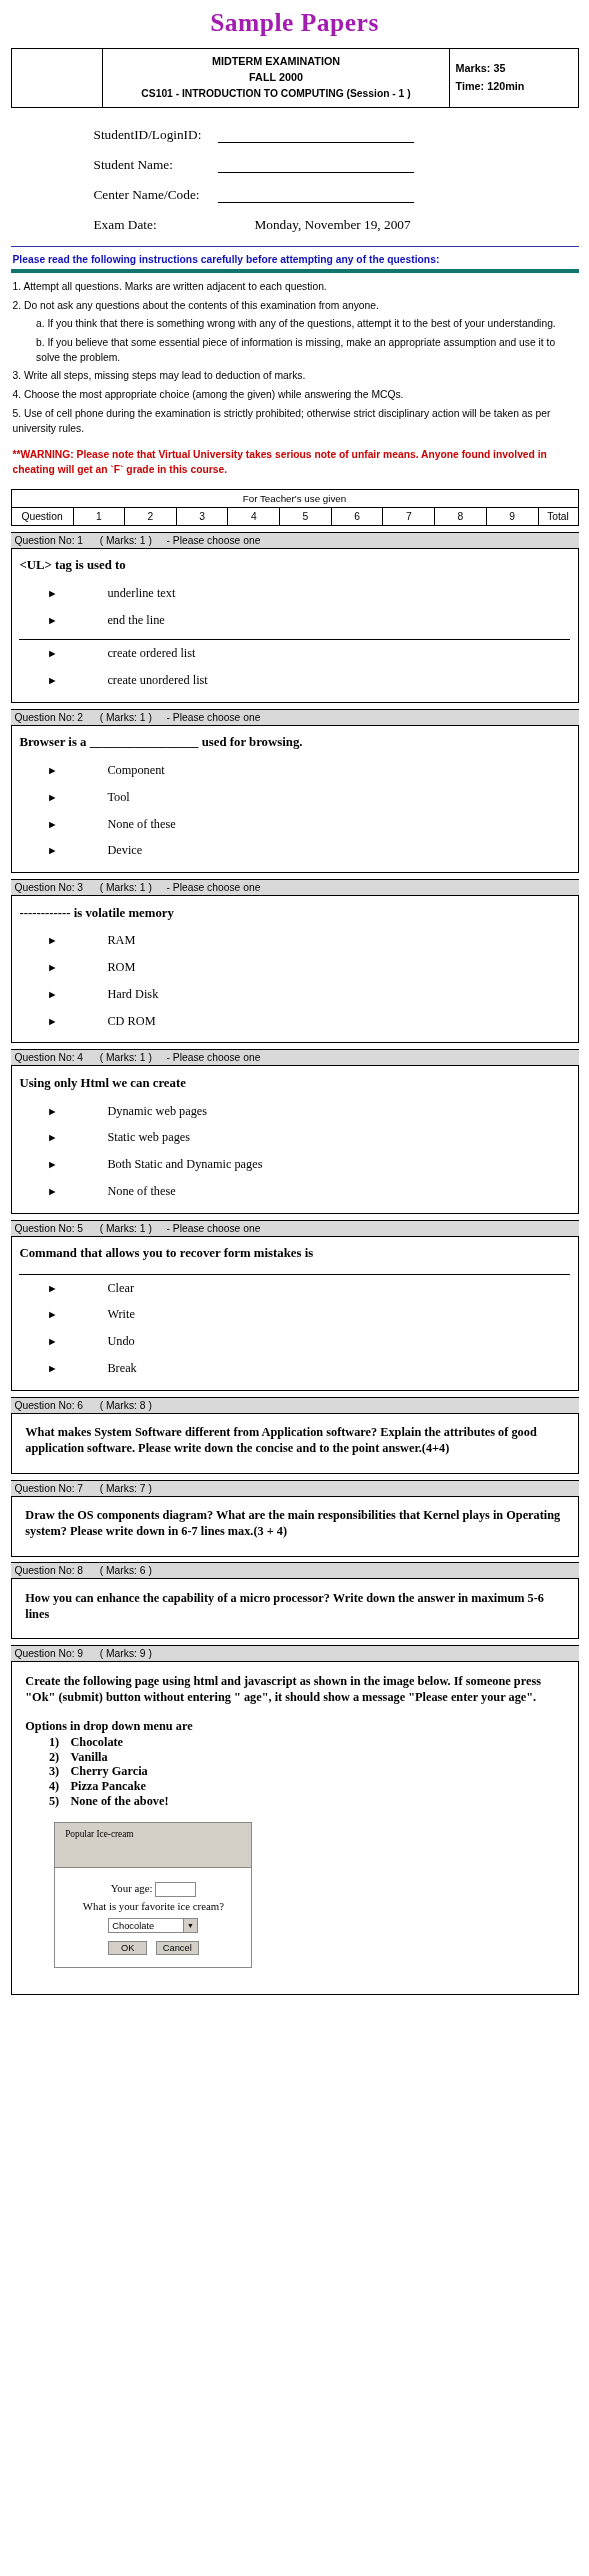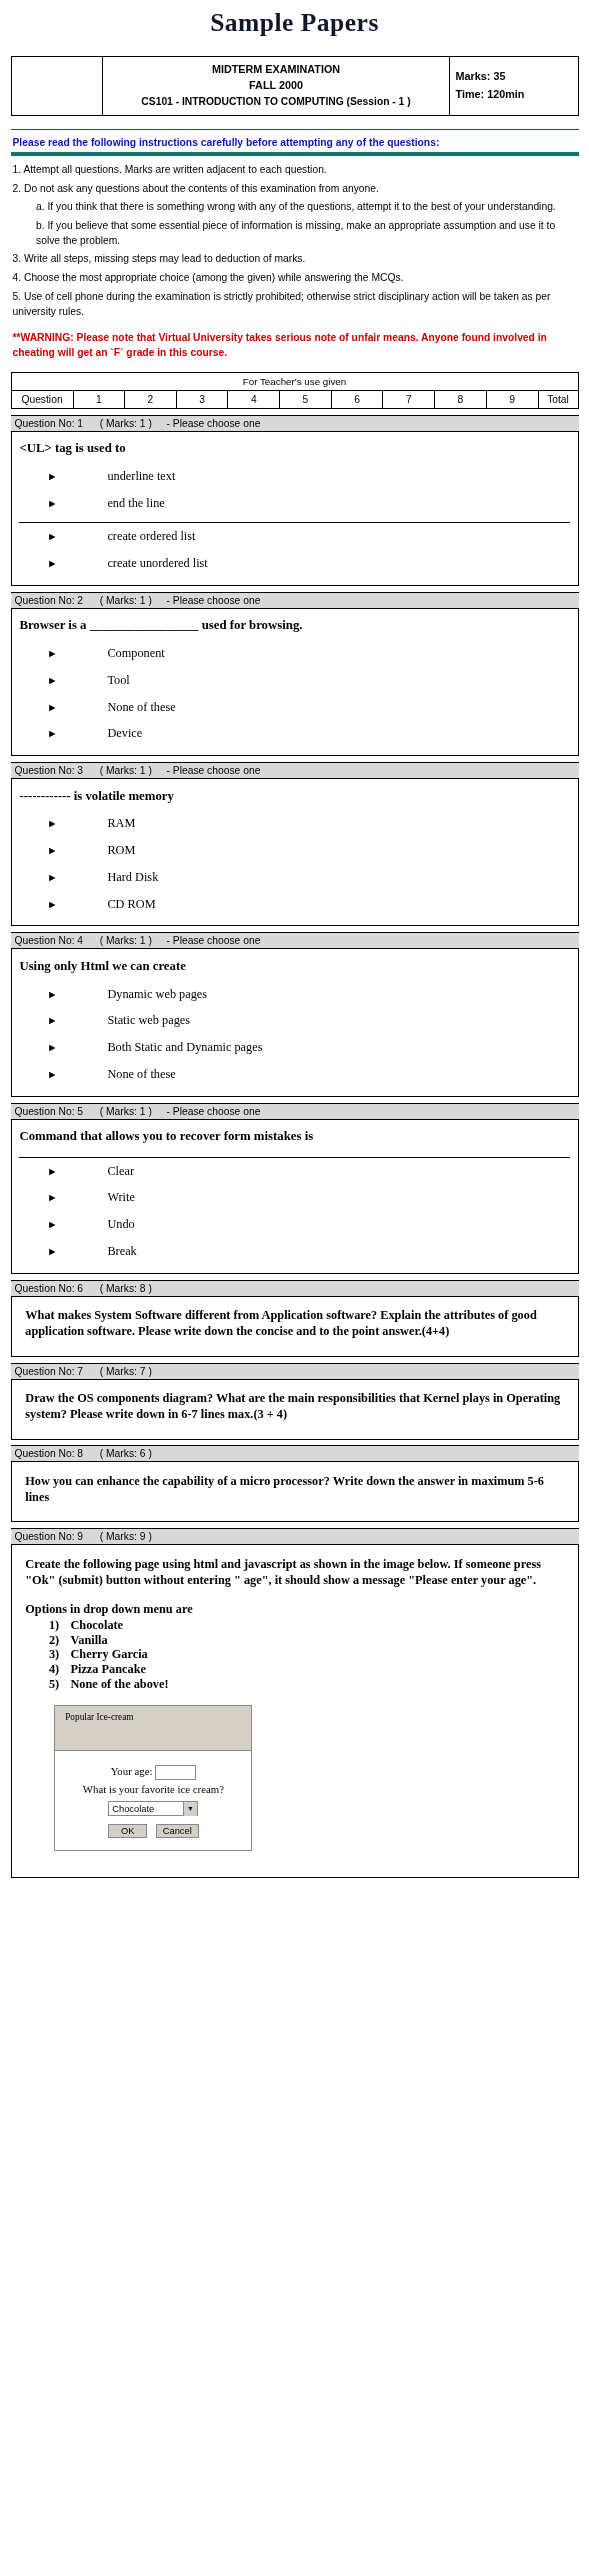--- a/index.html
+++ b/index.html
@@ -11,30 +11,30 @@
     width: 589px;
     font-family: "Liberation Serif", serif;
     color: #000000;
   }
   .page {
     width: 589px;
     position: relative;
   }
   .title {
     text-align: center;
-    color: #0f172a;
+    color: #a21caf;
     font-family: "Liberation Serif", serif;
     font-weight: bold;
     font-size: 25.5px;
     padding: 7.9px 0 9.8px 0;
     letter-spacing: 0.5px;
   }
   .wrap {
     width: 568px;
-    margin: 8px auto;
+    margin: 0 auto;
   }
   
   table.hdr {
     border-collapse: collapse;
     width: 100%;
     border: 1px solid #000;
     font-family: "Liberation Sans", sans-serif;
   }
   table.hdr td {
     border: 1px solid #000;
@@ -282,20 +282,38 @@
           <div class="hdr-line small">CS101 - INTRODUCTION TO COMPUTING (Session - 1 )</div>
         </td>
         <td class="hdr-right">
           <div class="hdr-rline">Marks: 35</div>
           <div class="hdr-rline">Time: 120min</div>
         </td>
       </tr>
     </tbody>
       </table>
 
+    <div class="info">
+      <div class="info-row">
+        <div class="info-label">StudentID/LoginID:</div>
+        <div class="info-underline"></div>
+      </div>
+      <div class="info-row">
+        <div class="info-label">Student Name:</div>
+        <div class="info-underline"></div>
+      </div>
+      <div class="info-row">
+        <div class="info-label">Center Name/Code:</div>
+        <div class="info-underline"></div>
+      </div>
+      <div class="info-row">
+        <div class="info-label">Exam Date:</div>
+        <div class="info-value">Monday, November 19, 2007</div>
+      </div>
+    </div>
 
     <div class="instr">
       <div class="instr-head">Please read the following instructions carefully before attempting any of the questions:</div>
       <div class="instr-item">1. Attempt all questions. Marks are written adjacent to each question.</div>
       <div class="instr-item">2. Do not ask any questions about the contents of this examination from anyone.</div>
       <div class="instr-item instr-sub">a. If you think that there is something wrong with any of the questions, attempt it to the best of your understanding.</div>
       <div class="instr-item instr-sub">b. If you believe that some essential piece of information is missing, make an appropriate assumption and use it to solve the problem.</div>
       <div class="instr-item">3. Write all steps, missing steps may lead to deduction of marks.</div>
       <div class="instr-item">4. Choose the most appropriate choice (among the given) while answering the MCQs.</div>
       <div class="instr-item">5. Use of cell phone during the examination is strictly prohibited; otherwise strict disciplinary action will be taken as per university rules.</div>

